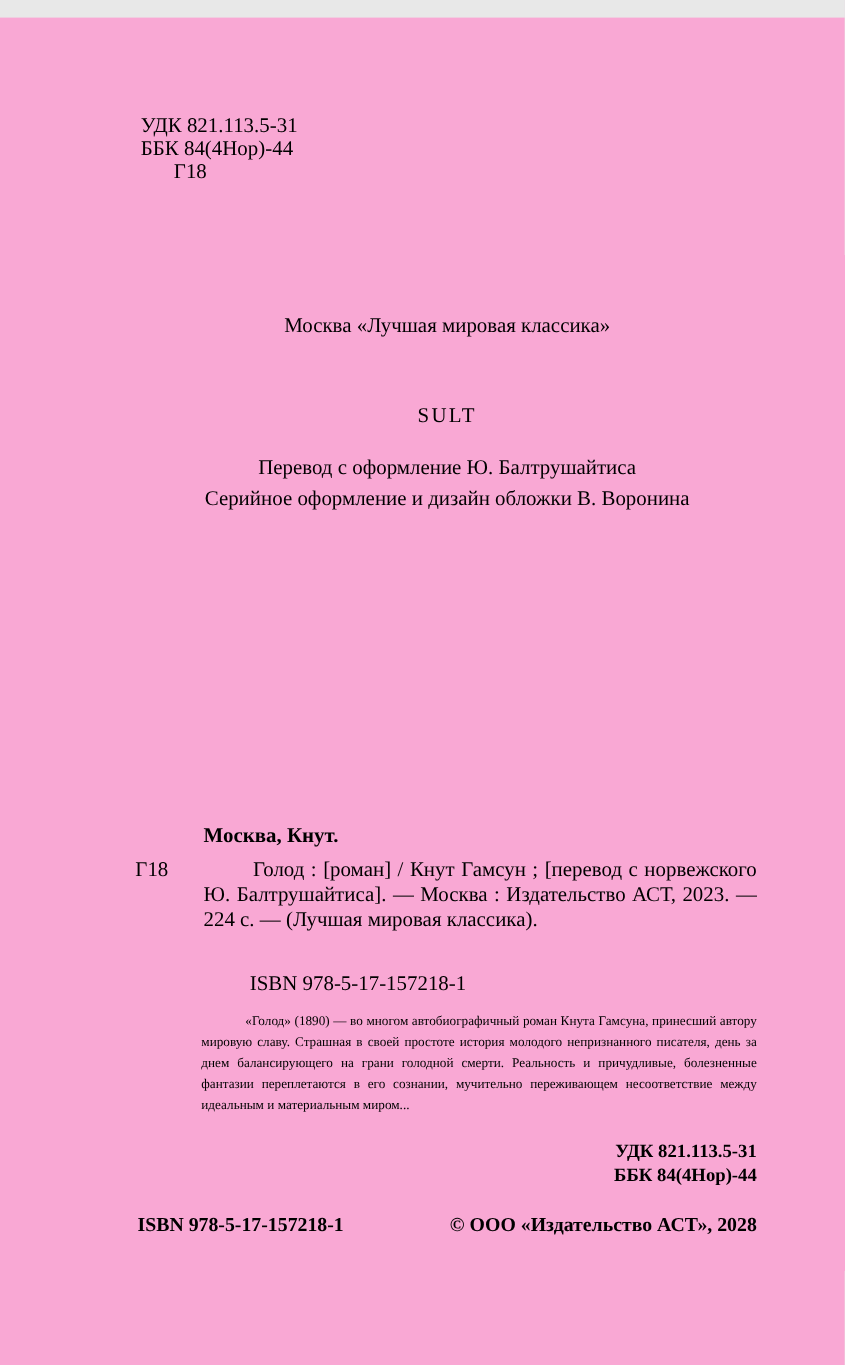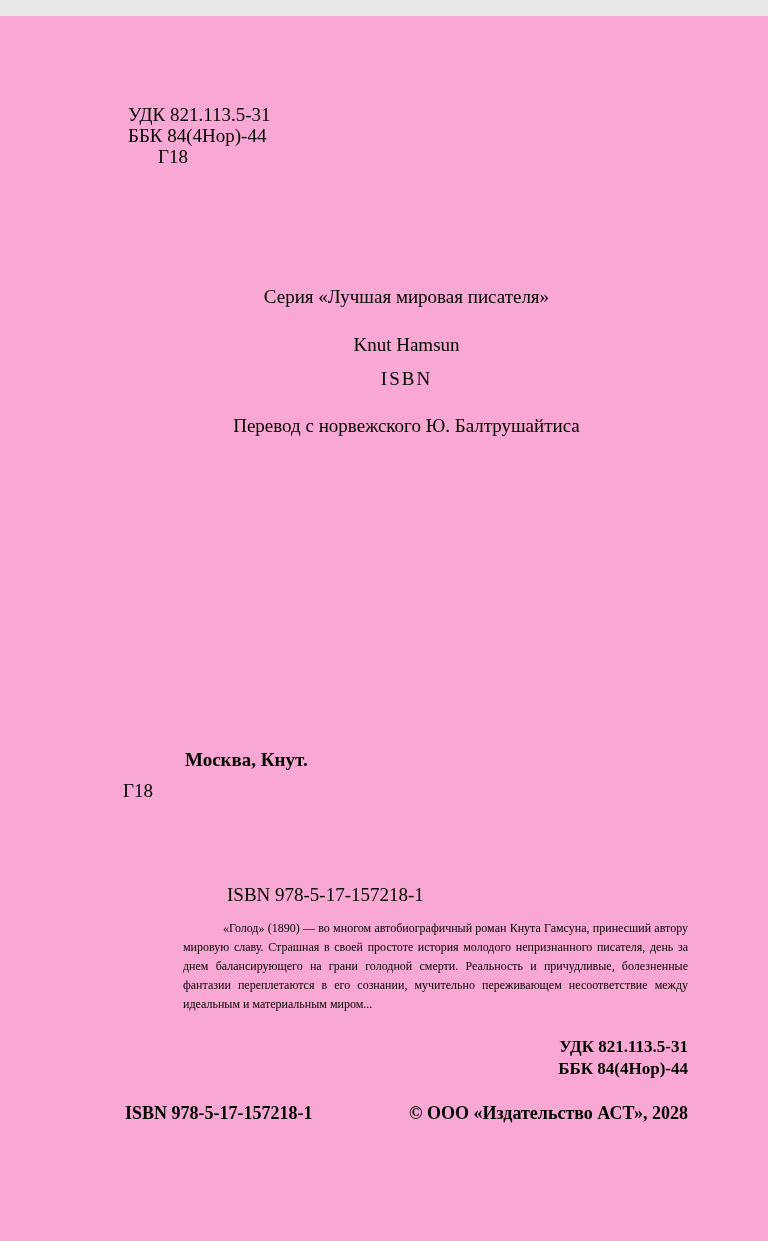--- a/index.html
+++ b/index.html
@@ -110,33 +110,37 @@
 <body>
 
 <div class="page">
 
   <div class="codes-top">
     <div>УДК 821.113.5-31</div>
     <div>ББК 84(4Нор)-44</div>
     <div class="sign-indent">Г18</div>
   </div>
 
-  <div class="centered series-line">Серия «Лучшая мировая писателя»</div>
-  <div class="centered orig-author">Knut Hamsun</div>
-  <div class="centered orig-title">ISBN</div>
+  <div class="centered series-line">Москва «Лучшая мировая классика»</div>
+  <div class="centered orig-title">SULT</div>
 
   <div class="centered credits">
     <div>
-      <span>Перевод с норвежского</span>
+      <span>Перевод с оформление</span>
       <span class="credit-name">Ю. Балтрушайтиса</span>
+    </div>
+    <div>
+      <span>Серийное оформление и дизайн обложки</span>
+      <span class="credit-name">В. Воронина</span>
     </div>
   </div>
 
   <div class="catalog-author">Москва, Кнут.</div>
   <div class="catalog-sign">Г18</div>
+  <div class="catalog-entry">Голод : [роман] / Кнут Гамсун ; [перевод с норвежского Ю. Балтрушайтиса]. — Москва : Издательство АСТ, 2023. — 224 с. — (Лучшая мировая классика).</div>
   <div class="catalog-isbn">ISBN 978-5-17-157218-1</div>
 
   <div class="annotation">«Голод» (1890) — во многом автобиографичный роман Кнута Гамсуна, принесший автору мировую славу. Страшная в своей простоте история молодого непризнанного писателя, день за днем балансирующего на грани голодной смерти. Реальность и причудливые, болезненные фантазии переплетаются в его сознании, мучительно переживающем несоответствие между идеальным и материальным миром...</div>
 
   <div class="codes-bottom">
     <div>УДК 821.113.5-31</div>
     <div>ББК 84(4Нор)-44</div>
   </div>
 
   <div class="footer">

